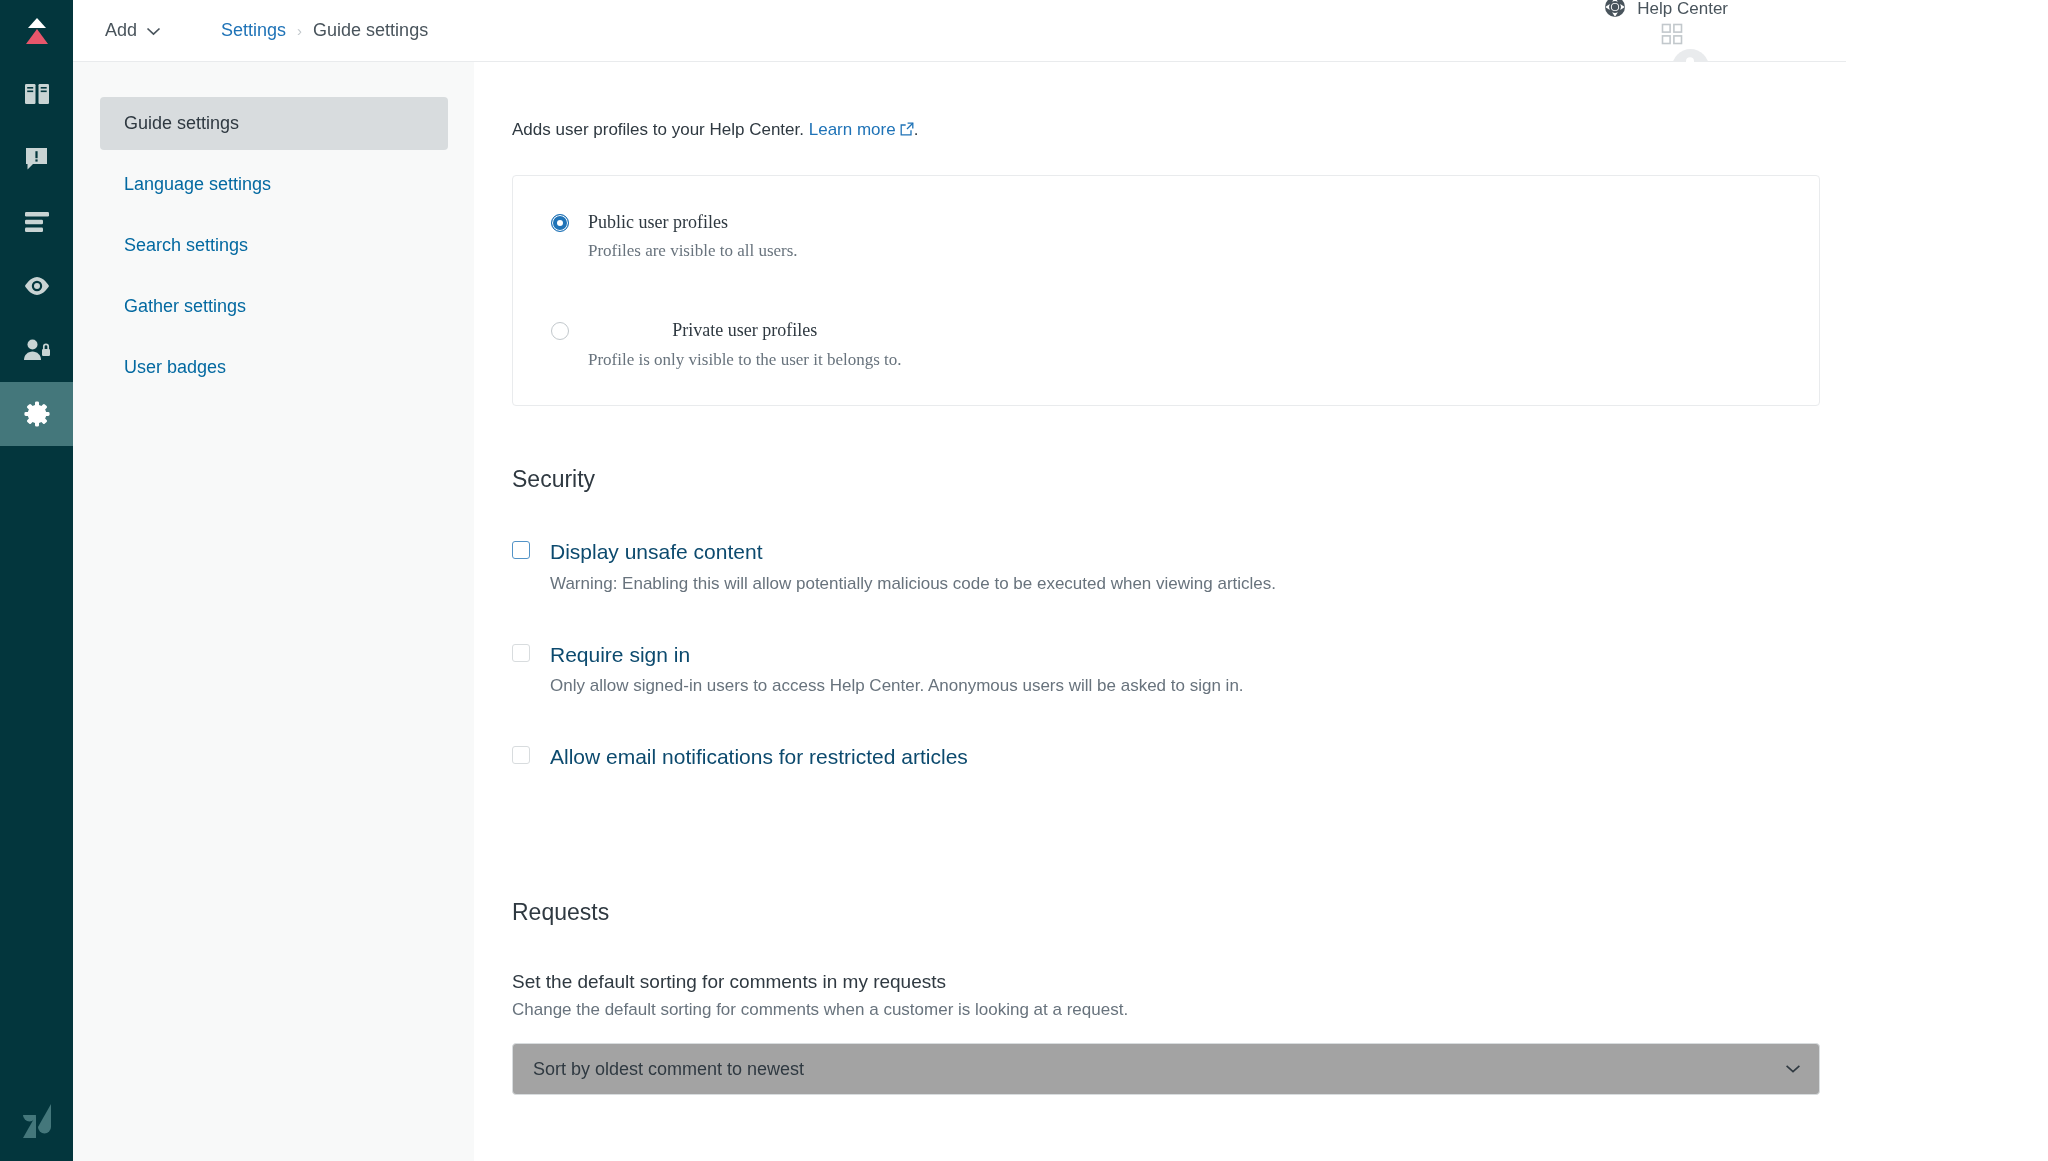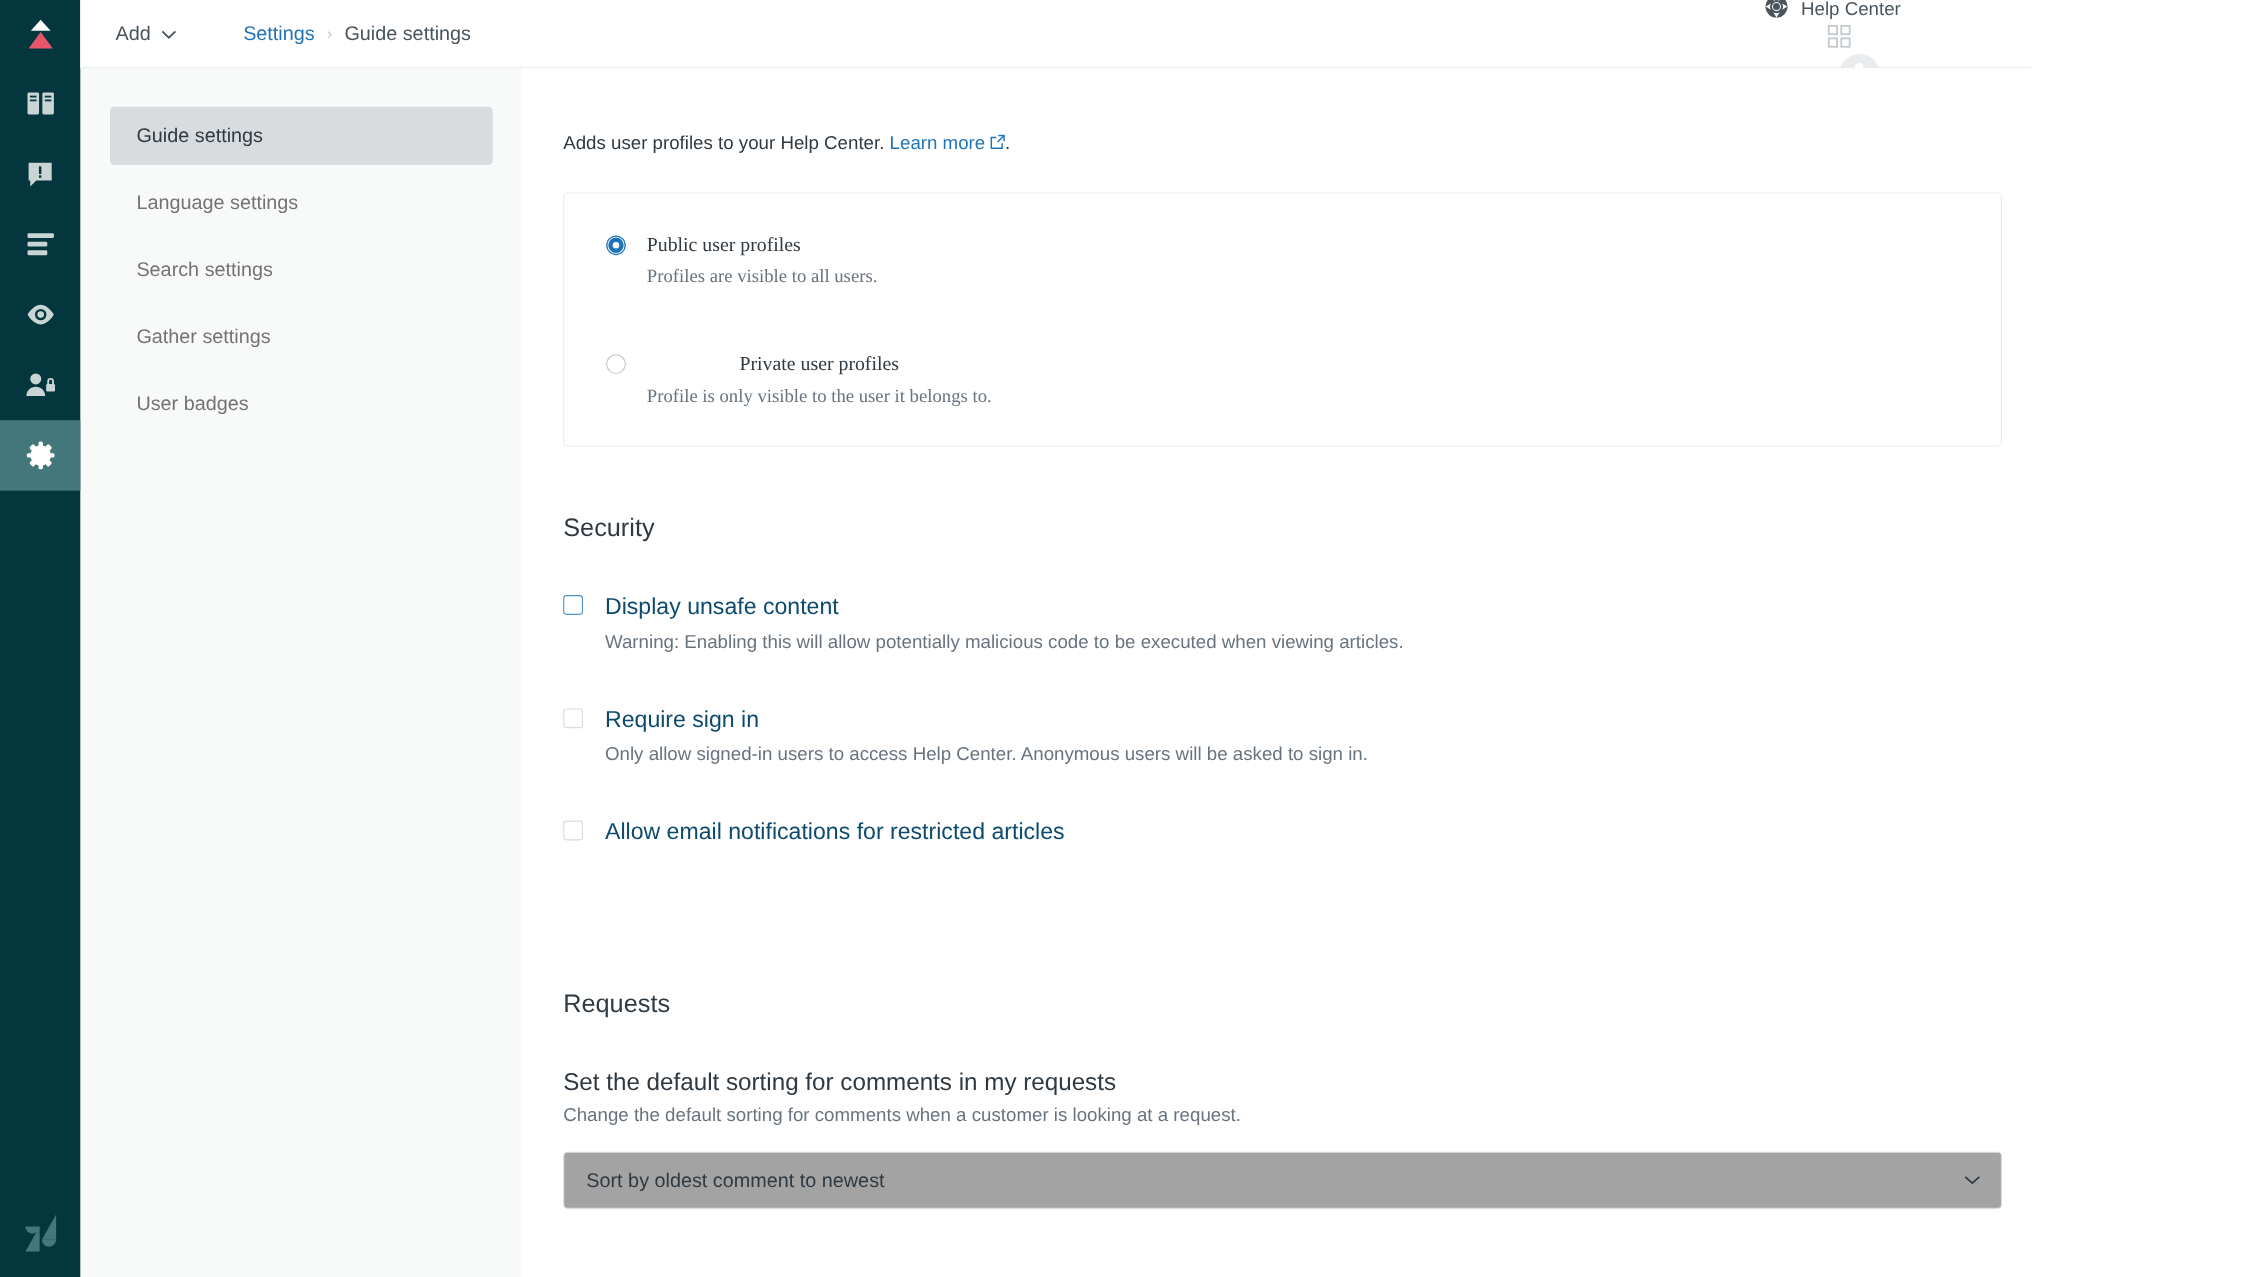--- a/index.html
+++ b/index.html
@@ -86,21 +86,21 @@
   .body { flex: 1 1 auto; display: flex; min-height: 0; }
 
   .navpanel {
     width: 401px; flex: 0 0 401px;
     background: #f8f9f9;
     padding: 35px 26px 0 27px;
   }
   .nav-item {
     height: 53px; display: flex; align-items: center;
     padding: 0 24px; border-radius: 4px;
-    font-size: 18px; color: #737373; cursor: pointer;
+    font-size: 18px; color: #0369a1; cursor: pointer;
     margin-bottom: 8px;
   }
   .nav-item.active { background: #d8dcde; color: #2f3941; }
 
   .content {
     flex: 1 1 auto; min-width: 0;
     background: #ffffff;
     padding: 0 26px 0 38px;
     overflow: hidden;
     position: relative;
@@ -151,21 +151,21 @@
     border: 1px solid #d8dcde; background: #fff;
     flex: 0 0 18px; margin-top: 3px; cursor: pointer;
   }
   .cb.focused { border-color: #5293c7; }
   .cb-txt { margin-left: 20px; }
   .cb-label { font-size: 21px; color: #0c4a6e; line-height: 1.3; cursor: pointer; }
   .cb-desc { font-size: 17px; color: #68737d; margin-top: 7px; line-height: 1.35; }
 
   .spacer-lg { height: 84px; }
 
-  .field-label { font-size: 22px; color: #2f3941; }
+  .field-label { font-size: 19px; color: #2f3941; }
   .field-desc { font-size: 17px; color: #68737d; margin-top: 7px; margin-bottom: 23px; }
 
   .select {
     height: 52px; border: 1px solid #d8dcde; border-radius: 4px;
     background: #a3a3a3; display: flex; align-items: center;
     padding: 0 18px 0 20px; cursor: pointer;
     margin-bottom: 50px;
   }
   .select-val { font-size: 18px; color: #2f3941; }
   .select-chev { margin-left: auto; display: flex; align-items: center; }

